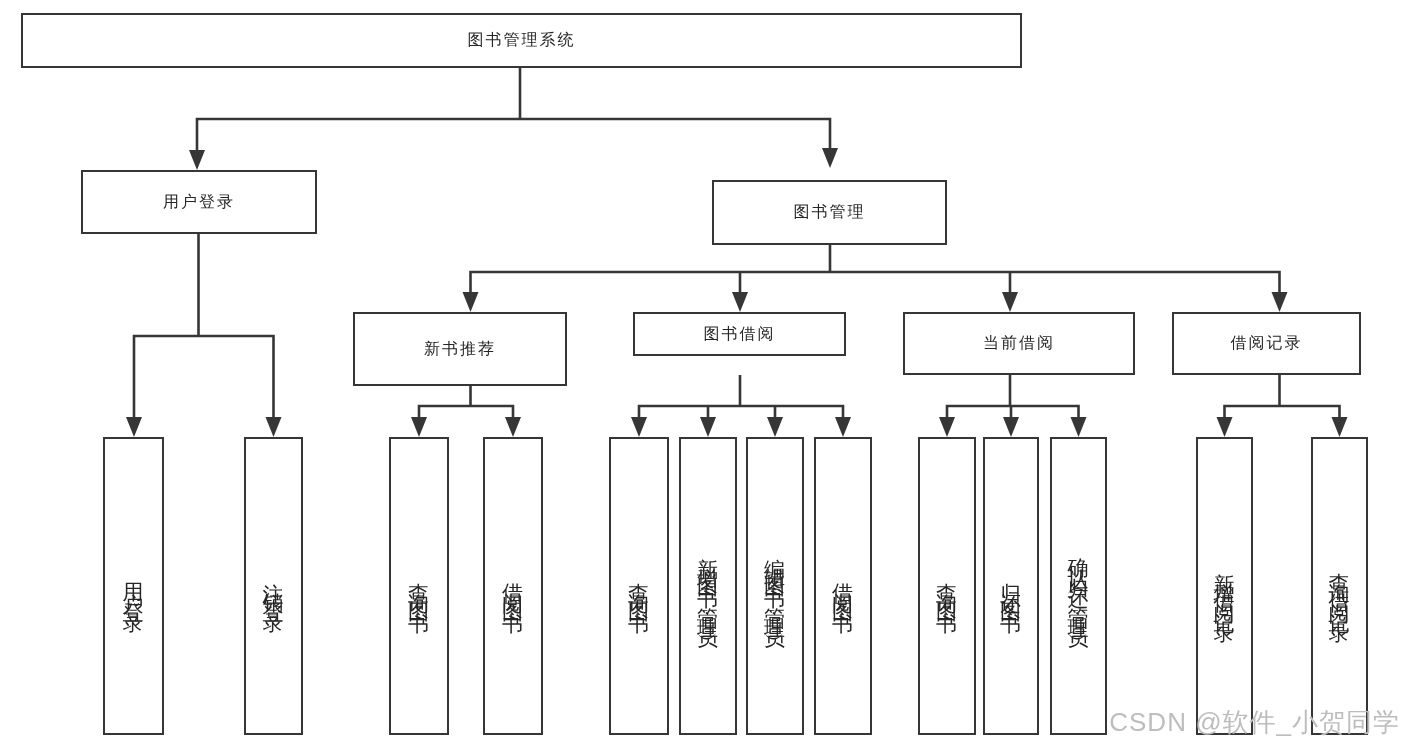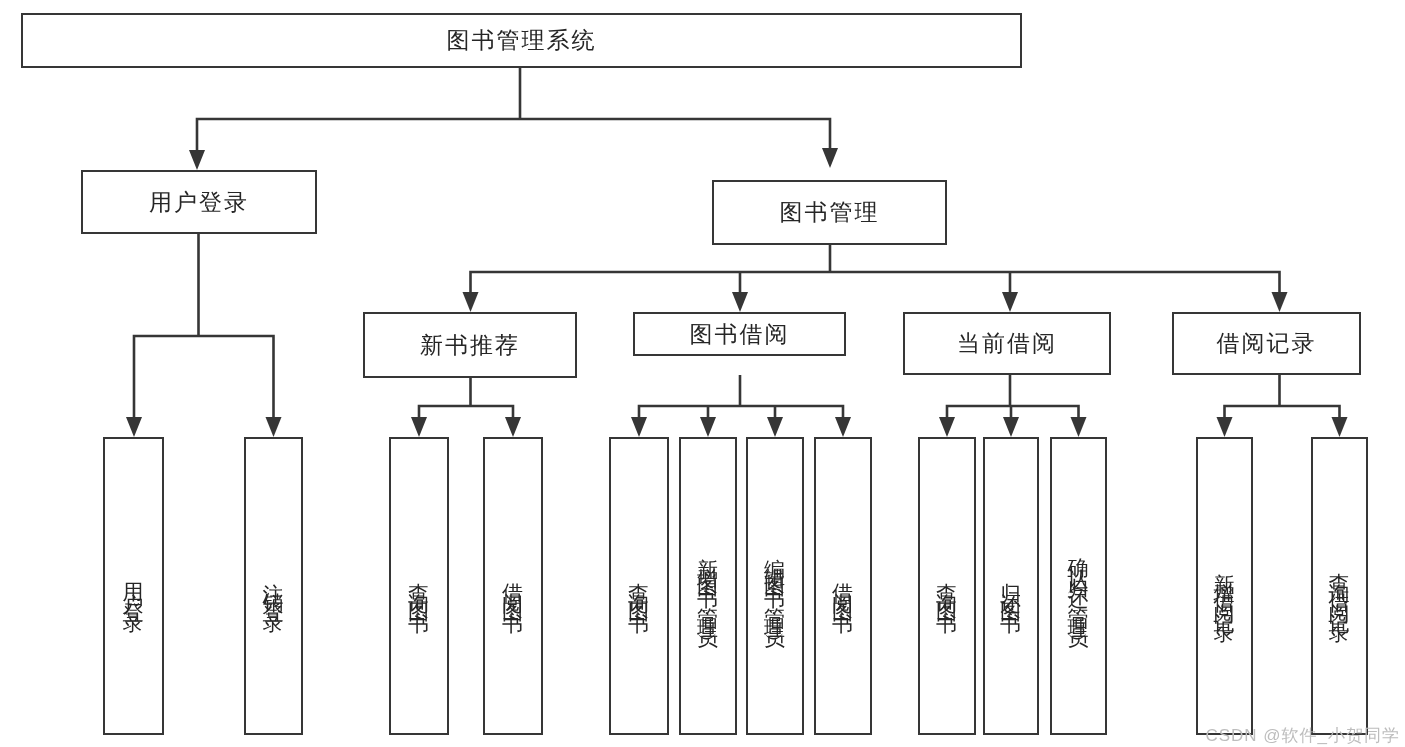--- a/index.html
+++ b/index.html
@@ -1,25 +1,25 @@
 <!DOCTYPE html>
 <html><head>
 <meta charset="utf-8">
 <style>
   html,body{margin:0;padding:0;background:#ffffff;}
   body{font-family:"Liberation Sans","DejaVu Sans",sans-serif;}
   .canvas{position:relative;width:1405px;height:747px;background:#ffffff;overflow:hidden;color:#262626;}
   .connectors{position:absolute;left:0;top:0;width:1405px;height:747px;}
   .box{position:absolute;box-sizing:border-box;background:#ffffff;border:2.5px solid #363636;
        display:flex;align-items:center;justify-content:center;}
-  .hlabel{font-size:23px;letter-spacing:2px;color:#262626;white-space:nowrap;}
+  .hlabel{font-size:16px;letter-spacing:2px;color:#262626;white-space:nowrap;}
   .leaf{top:437px;height:298px;}
   .vlabel{writing-mode:vertical-rl;text-orientation:mixed;font-size:21px;letter-spacing:10px;
           color:#262626;line-height:1;}
-  .watermark{position:absolute;right:5px;bottom:0;font-size:17px;letter-spacing:1px;
+  .watermark{position:absolute;right:5px;bottom:7px;font-size:26px;letter-spacing:1px;
              color:#bdbdbd;white-space:nowrap;}
 </style>
 </head>
 <body>
 
 <div class="canvas">
 
   <svg class="connectors" viewBox="0 0 1405 747" xmlns="http://www.w3.org/2000/svg">
     <g stroke="#363636" stroke-width="2.6" fill="none">
       <path d="M520,68 L520,119 M195.7,119 L831.3,119 M197,119 L197,153 M830,119 L830,151"></path>
@@ -59,27 +59,27 @@
     <span class="hlabel">图书管理系统</span>
   </div>
 
   <div class="box" style="left:81px;top:170px;width:236px;height:64px">
     <span class="hlabel">用户登录</span>
   </div>
   <div class="box" style="left:712px;top:180px;width:235px;height:65px">
     <span class="hlabel">图书管理</span>
   </div>
 
-  <div class="box" style="left:363px;top:312px;width:214px;height:66px">
+  <div class="box" style="left:353px;top:312px;width:214px;height:74px">
     <span class="hlabel">新书推荐</span>
   </div>
   <div class="box" style="left:633px;top:312px;width:213px;height:44px">
     <span class="hlabel">图书借阅</span>
   </div>
-  <div class="box" style="left:903px;top:312px;width:208px;height:63px">
+  <div class="box" style="left:903px;top:312px;width:232px;height:63px">
     <span class="hlabel">当前借阅</span>
   </div>
   <div class="box" style="left:1172px;top:312px;width:189px;height:63px">
     <span class="hlabel">借阅记录</span>
   </div>
 
   <div class="box leaf" style="left:103px;width:61px">
     <span class="vlabel">用户登录</span>
   </div>
   <div class="box leaf" style="left:244px;width:59px">

